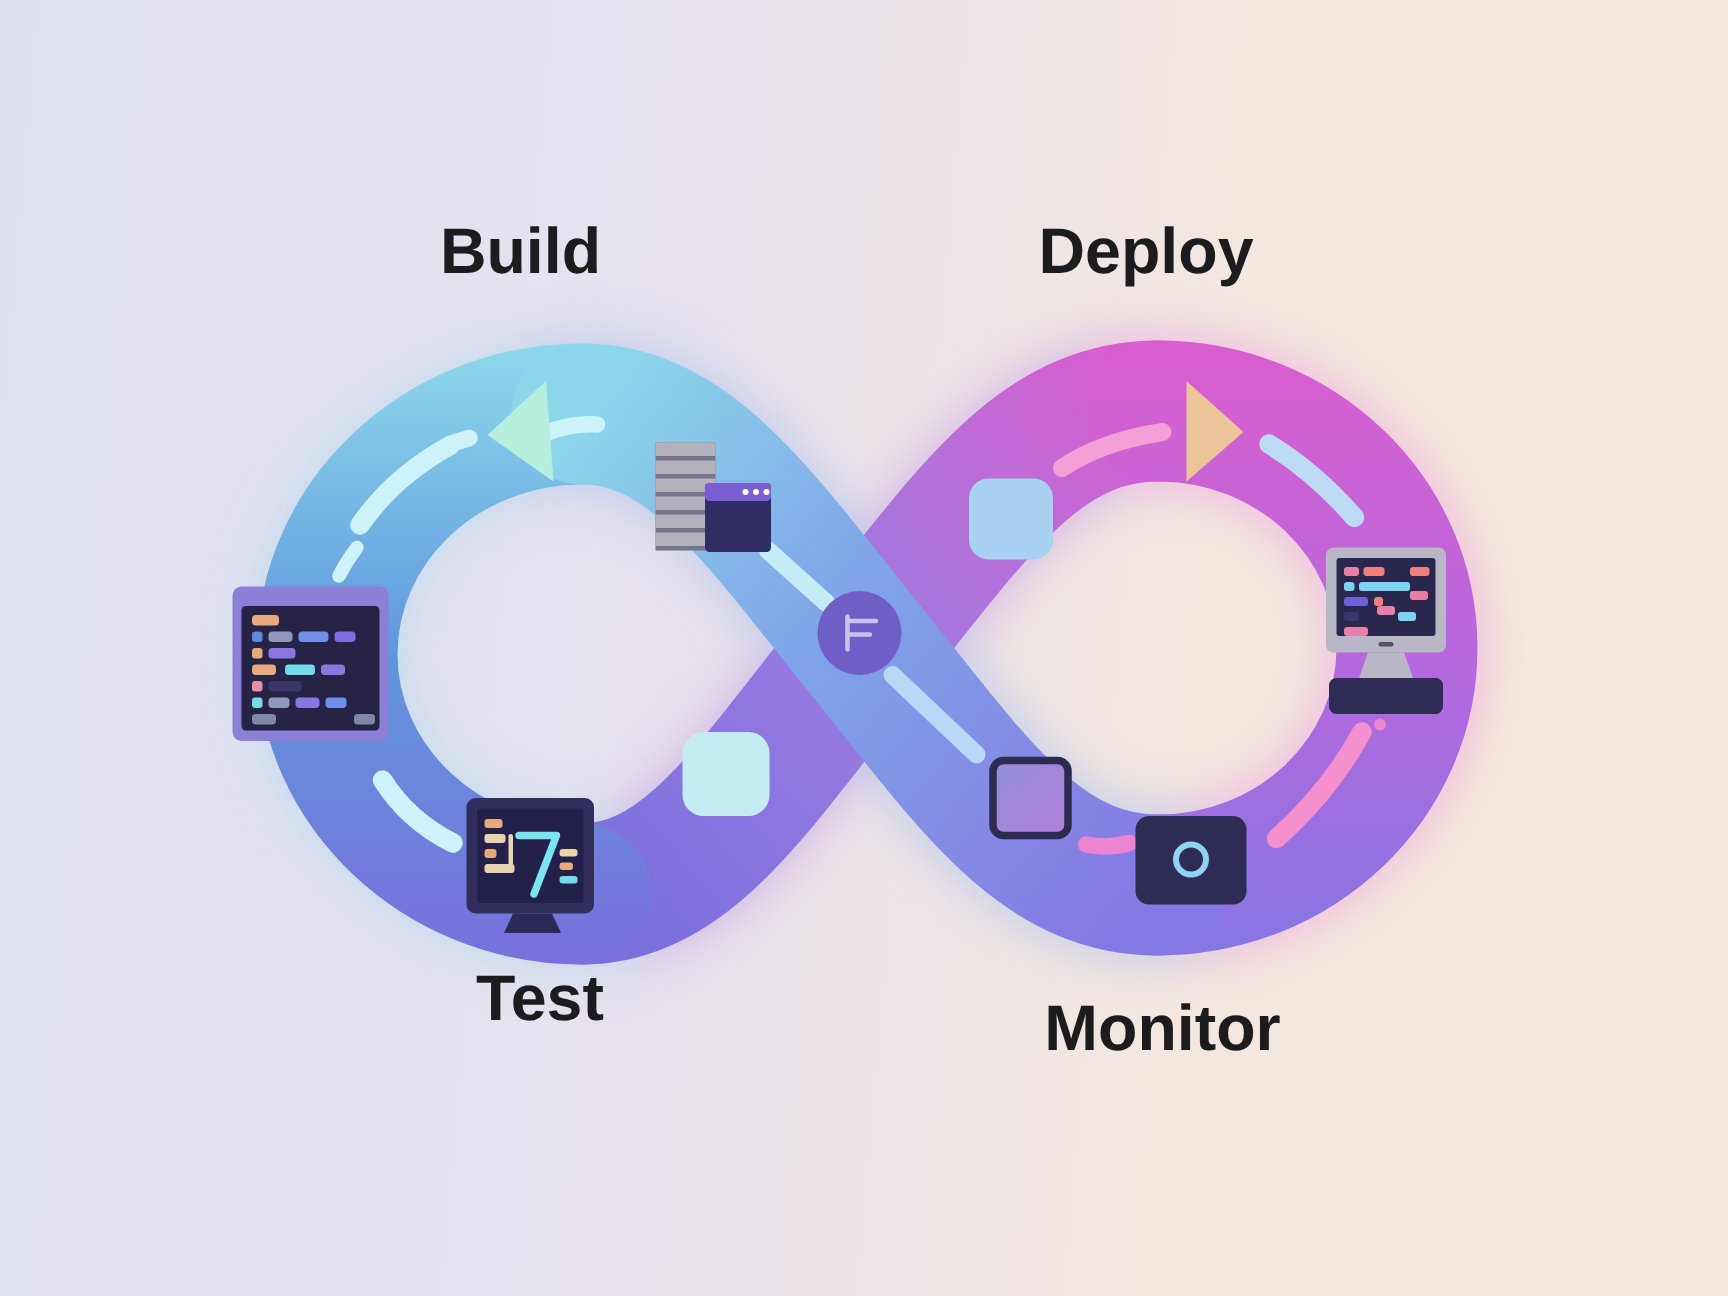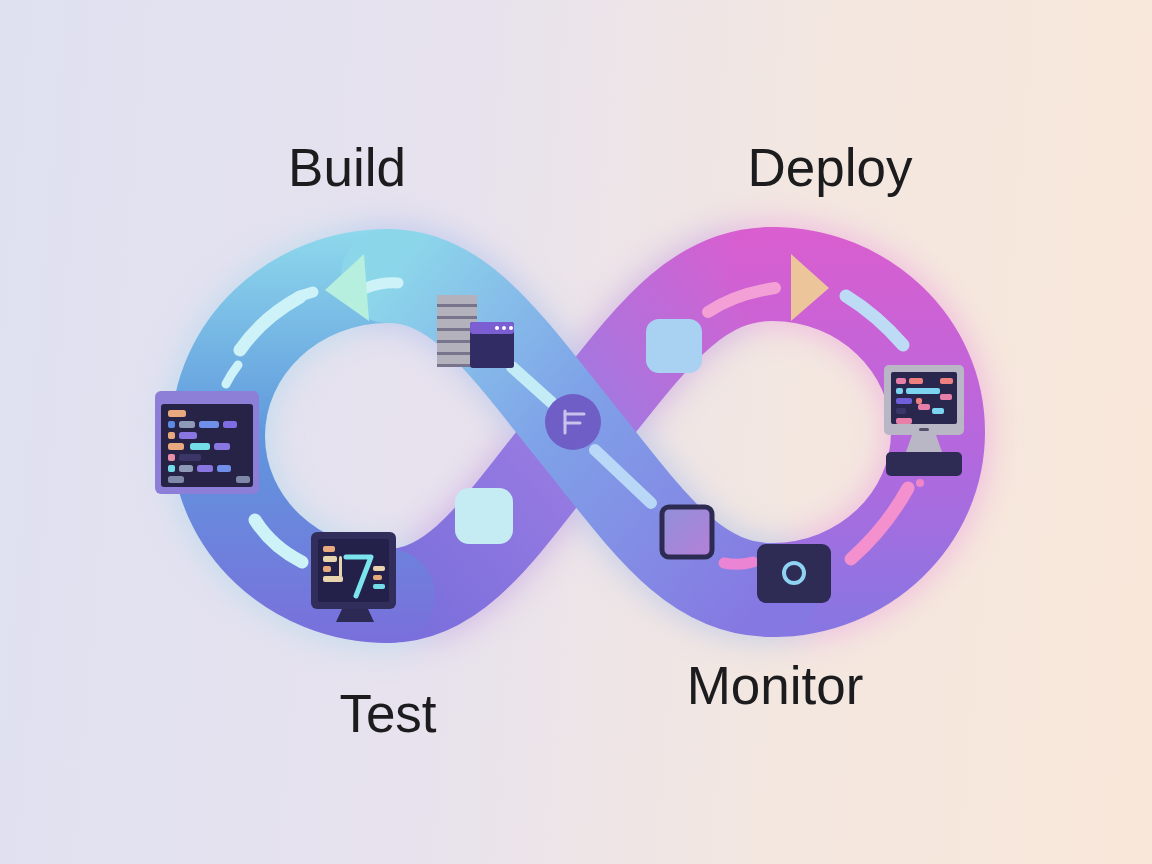--- a/index.html
+++ b/index.html
@@ -7,31 +7,31 @@
     position:relative;
     width:1152px;height:864px;
     overflow:hidden;
     background:linear-gradient(95deg,#dfe1f1 0%,#e7e2ee 38%,#f3e7e0 68%,#f9e7d9 100%);
     font-family:"Liberation Sans",sans-serif;
   }
   .loop-svg{position:absolute;inset:0;}
   .stage-label{
     position:absolute;
     transform:translateX(-50%);
-    font-weight:400;
-    font-size:53px;
+    font-weight:700;
+    font-size:43px;
     line-height:52px;
     color:#1c1c1e;
     letter-spacing:0px;
     white-space:nowrap;
     text-align:center;
   }
   .lbl-build{left:347px;top:142px;}
-  .lbl-deploy{left:830px;top:142px;}
-  .lbl-test{left:360px;top:688px;margin-left:28px;}
+  .lbl-deploy{left:764px;top:142px;}
+  .lbl-test{left:360px;top:640px;}
   .lbl-monitor{left:775px;top:660px;}
 </style>
 </head>
 <body>
 
 <div class="canvas">
 
   <svg class="loop-svg" width="1152" height="864" viewBox="0 0 1152 864">
     <defs>
       <linearGradient id="gradLeft" gradientUnits="userSpaceOnUse" x1="388" y1="229" x2="388" y2="643">

